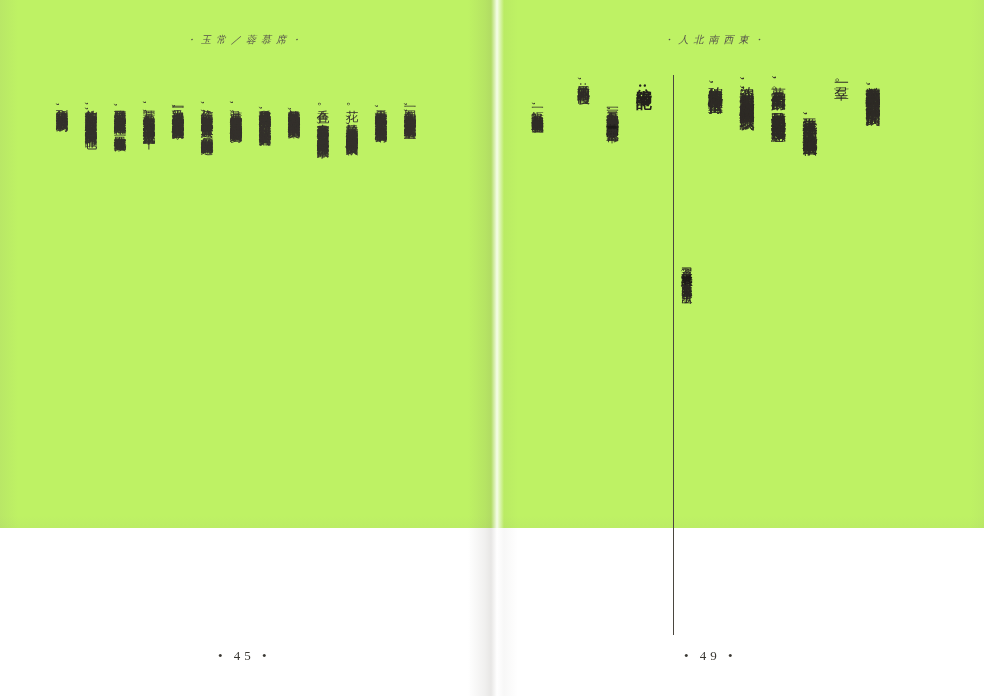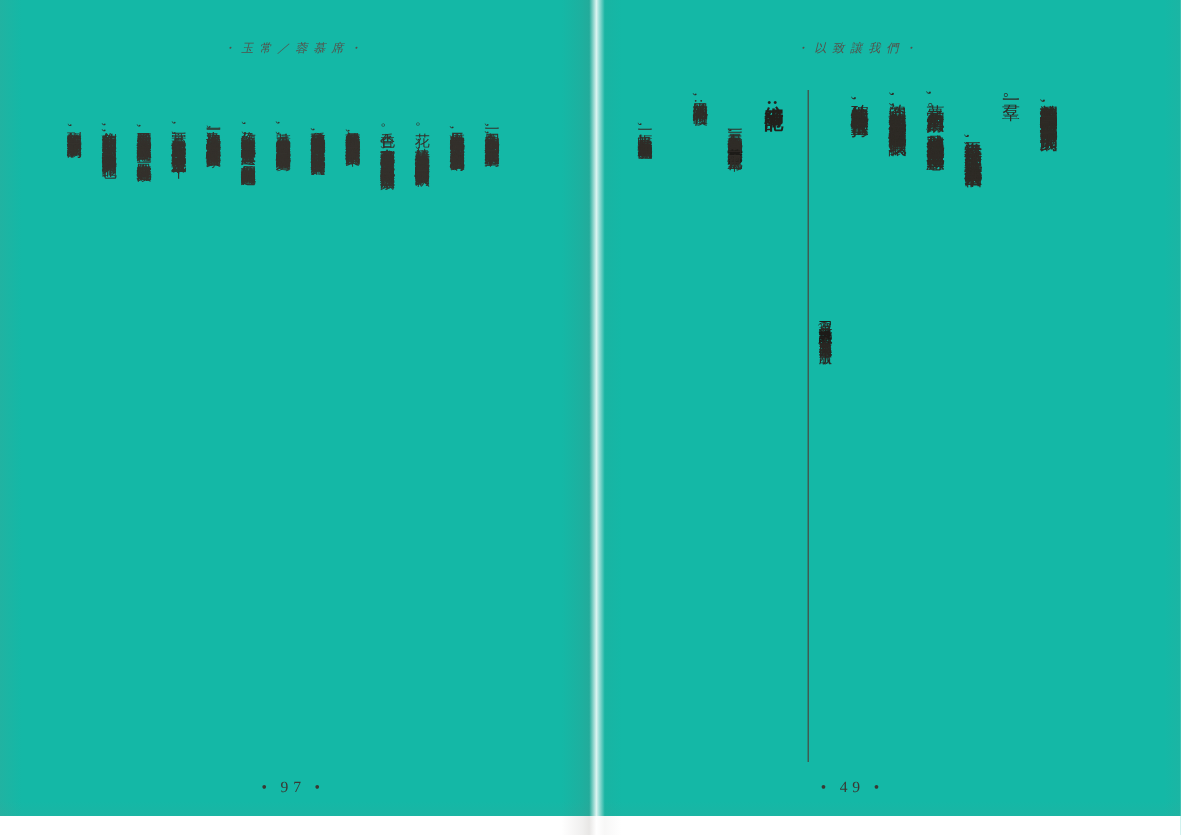--- a/index.html
+++ b/index.html
@@ -2,22 +2,22 @@
 <html><head>
 <meta charset="utf-8">
 <style>
   html,body{margin:0;padding:0;}
   body{
     width:984px;height:696px;overflow:hidden;
     background:#ffffff;
     font-family:"Liberation Serif","DejaVu Serif",serif;
   }
   .spread{
-    position:relative;width:984px;height:680px;
-    background:#14b8a6;
+    position:relative;width:984px;height:528px;
+    background:#bef264;
   }
   
   .spread::before{
     content:"";position:absolute;inset:0;pointer-events:none;
     background:
       linear-gradient(90deg,rgba(140,135,125,0.10) 0,rgba(140,135,125,0) 18px),
       linear-gradient(270deg,rgba(140,135,125,0.06) 0,rgba(140,135,125,0) 14px),
       linear-gradient(0deg,rgba(140,135,125,0.05) 0,rgba(140,135,125,0) 12px);
   }
   .gutter{
@@ -111,27 +111,27 @@
 
 <div class="spread">
 
   <div class="page page-left">
     <div class="running-head">・玉常／蓉慕席・</div>
 
     <div class="text-area text-area-left">
       <div class="col-group left-group"><div class="vcol">一九六四年秋天,剛到布魯塞爾不久,就在朋友家裏看到了常玉的畫。</div><div class="vcol">大概是十二號左右的小小橫幅,比平常的尺寸要更狹長一點,茶褐的底色上畫着橫枝的菊</div><div class="vcol">花。枝幹墨綠,花瓣原來應該是潔白的,卻在畫家筆下帶着一層彷彿被時間慢慢染黃了的秋</div><div class="vcol">香色。畫布和油彩都是西方的,但是,畫面所呈現的卻是煙塵之後的中國,那種淡泊與寧靜</div><div class="vcol">的氣氛我有時候可以從父母的舊相簿裏感覺得到,是已經消逝了的二十年代的人文風華。</div><div class="vcol">這種感覺是後來回想的時候才逐漸出現的,而在當時,年輕的我,正目眩神迷於西方美術的</div><div class="vcol">眞蹟,每天在博物館和美術館裏跑上跑下,心裏充滿的都是米開朗基羅和羅丹那些氣勢逼人</div><div class="vcol">的作品,對於常玉這張顏色黯淡的小畫,並没有什麼興趣。倒是聽朋友說的關於他如何錯過</div><div class="vcol">一次又一次機緣的那些故事,讓我印象深刻,眞是個脾氣古怪的畫家啊!</div><div class="vcol">其實,一九〇〇年出生於四川富商之家,十七歲進上海的美術學校,十九歲留學日本,二十</div><div class="vcol">歲就到了巴黎的常玉,應該算是幼有大志而又很幸運的年輕人。他在巴黎也確實有過一段狂</div><div class="vcol">熱的創作時期,參加展覽,結交藝術家,在二十八歲那年娶了一個法國侯爵的女兒,作品也</div><div class="vcol">得到收藏家的重視,應該算是很順利的了。</div></div>
     </div>
 
-    <div class="page-number">• 97 •</div>
+    <div class="page-number">• 45 •</div>
   </div>
 
   <div class="gutter"></div>
 
   <div class="page page-right">
-    <div class="running-head">・以致讓我們・</div>
+    <div class="running-head">・人北南西東・</div>
 
     <div class="text-area text-area-right">
       <div class="col-group article-group"><div class="vcol">並讓我們意識到人的眼光之短窄,我們往往只看那成功的一個,卻從不見那失敗的</div><div class="vcol">一羣。</div><div class="vcol">　　常玉逝世迄今已二十餘年,他的一生,充其量也不過是巴黎芸芸衆生中的一個</div><div class="vcol">夢,夢是空幻了無痕跡的。他雖然是那麼消極無爲地生活着,他的後半生如被蠱惑</div><div class="vcol">的命運,他卻藉着創作的表現,將極端的愁苦窮困化作悲劇性的美學,以致讓我們</div><div class="vcol">確知他的生命雖然終止,永恆卻依舊堅持。</div></div>
 
       <div class="col-group attribution-group"><div class="vcol">選自古月著<b>「誘惑者」</b>(大村出版社・民國八十年十一月出版)</div></div>
 
       <div class="divider"></div>
 
       <div class="vcol note-heading">編者附記:</div>
 

